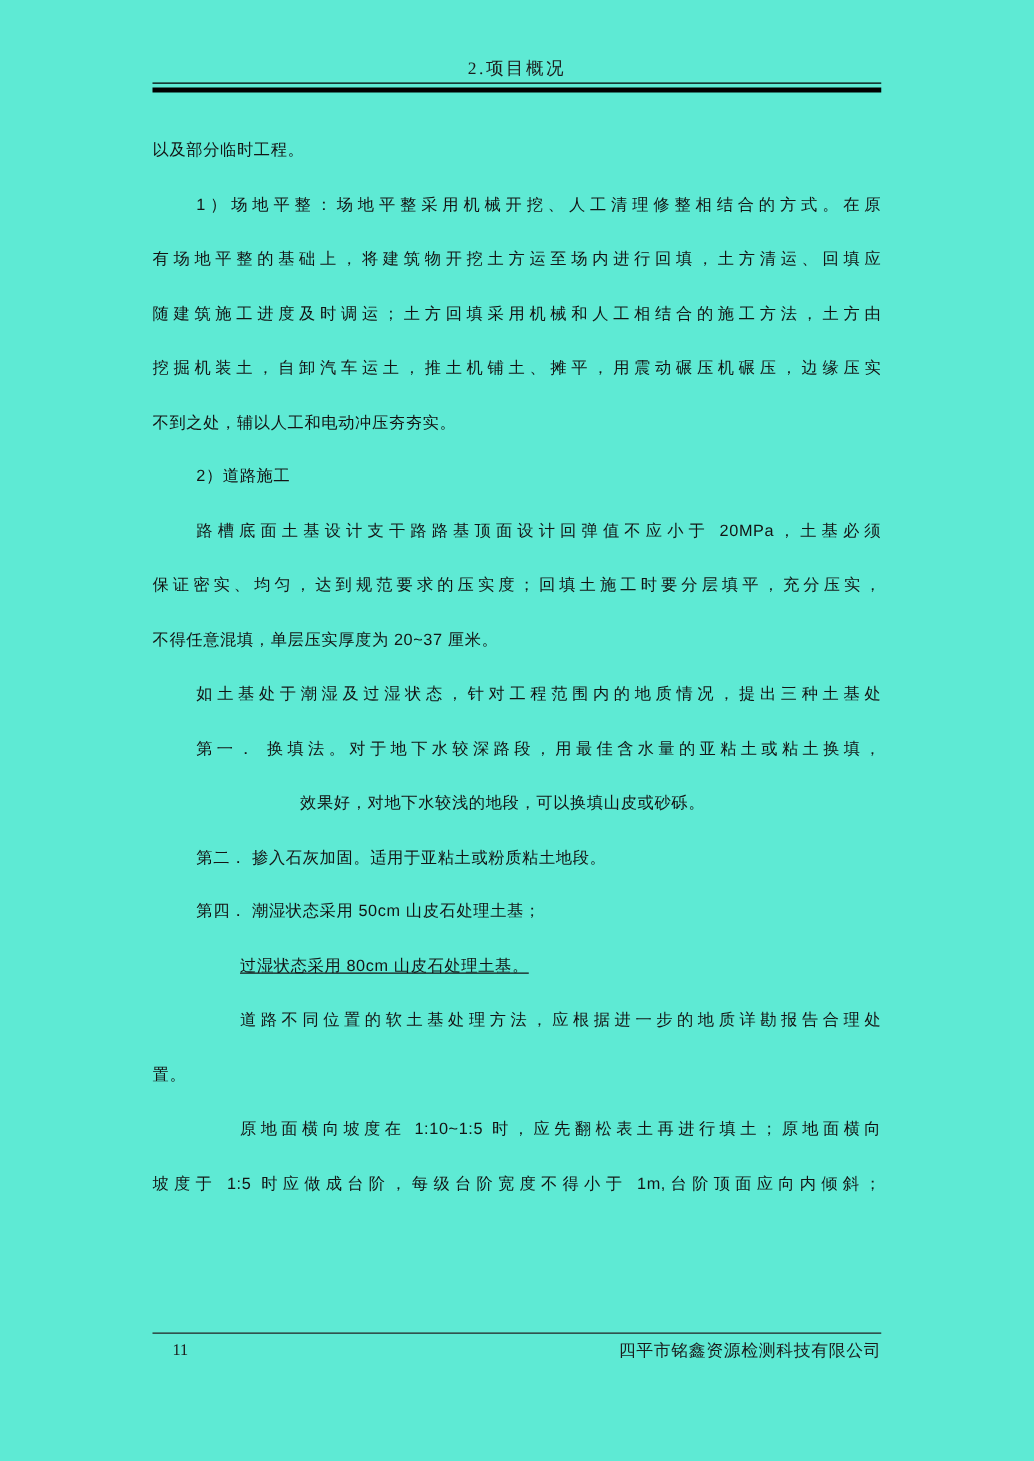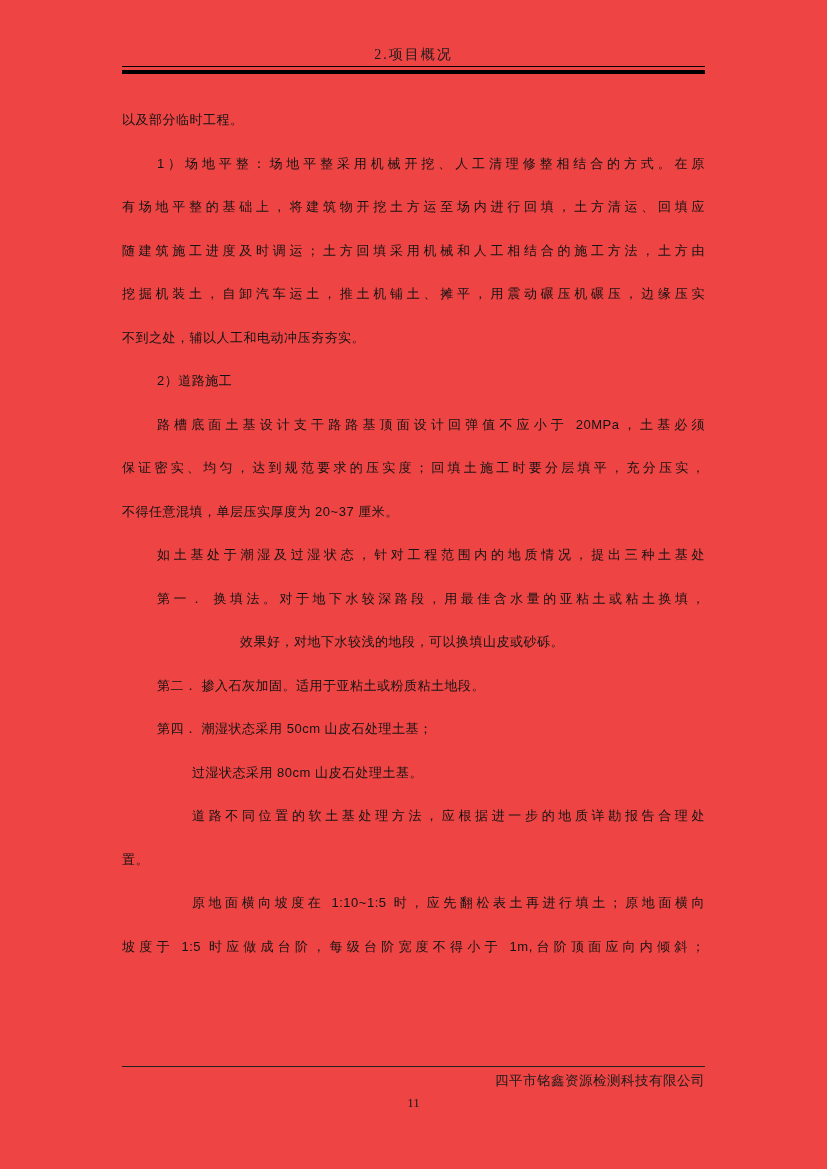--- a/index.html
+++ b/index.html
@@ -6,21 +6,21 @@
   html, body { background: #ffffff; }
   body {
     width: 827px; height: 1169px;
     position: relative;
     font-family: "Liberation Sans", "DejaVu Sans", sans-serif;
     color: #1a1a1a;
     overflow: hidden;
   }
   .page {
     position: absolute; inset: 0;
-    background: #ef4444;
+    background: #5eead4;
   }
   
   .header {
     position: absolute;
     left: 122px; top: 0; width: 583px;
   }
   .header-title {
     position: absolute;
     left: 0; top: 46px; width: 100%;
     text-align: center;
@@ -65,26 +65,25 @@
     left: 122px; top: 1066px; width: 583px;
     border-top: 1.2px solid #222;
   }
   .footer-row {
     position: absolute;
     left: 122px; top: 1072px; width: 583px;
     height: 20px;
   }
   .footer-page-number {
     position: absolute;
-    left: 0; width: 100%; top: 0;
-    text-align: center;
+    left: 16px; width: 100%; top: 0;
+    text-align: left;
     font-family: "Liberation Serif", "DejaVu Serif", serif;
     font-size: 13px;
     color: #1c1c1c;
-    margin-top: 23px;
   }
   .footer-company {
     position: absolute;
     right: 0; top: 0;
     font-size: 13.5px;
     letter-spacing: 0.5px;
     color: #1c1c1c;
   }
 </style>
 </head>
@@ -108,21 +107,21 @@
       <div class="line" style="text-indent: 0px;">不到之处，辅以人工和电动冲压夯夯实。</div>
       <div class="line" style="text-indent: 35px;">2）道路施工</div>
       <div class="line fill" style="text-indent: 35px;">路槽底面土基设计支干路路基顶面设计回弹值不应小于 20MPa，土基必须</div>
       <div class="line fill" style="text-indent: 0px;">保证密实、均匀，达到规范要求的压实度；回填土施工时要分层填平，充分压实，</div>
       <div class="line" style="text-indent: 0px;">不得任意混填，单层压实厚度为 20~37 厘米。</div>
       <div class="line fill" style="text-indent: 35px;">如土基处于潮湿及过湿状态，针对工程范围内的地质情况，提出三种土基处</div>
       <div class="line fill" style="text-indent: 35px;">第一． 换填法。对于地下水较深路段，用最佳含水量的亚粘土或粘土换填，</div>
       <div class="line" style="text-indent: 118px;">效果好，对地下水较浅的地段，可以换填山皮或砂砾。</div>
       <div class="line" style="text-indent: 35px;">第二． 掺入石灰加固。适用于亚粘土或粉质粘土地段。</div>
       <div class="line" style="text-indent: 35px;">第四． 潮湿状态采用 50cm 山皮石处理土基；</div>
-      <div class="line" style="text-indent: 70px;">过湿状态采用 80cm 山皮石处理土基。</div>
+      <div class="line" style="text-indent: 70px; text-decoration: underline;">过湿状态采用 80cm 山皮石处理土基。</div>
       <div class="line fill" style="text-indent: 70px;">道路不同位置的软土基处理方法，应根据进一步的地质详勘报告合理处</div>
       <div class="line" style="text-indent: 0px;">置。</div>
       <div class="line fill" style="text-indent: 70px;">原地面横向坡度在 1:10~1:5 时，应先翻松表土再进行填土；原地面横向</div>
       <div class="line fill" style="text-indent: 0px;">坡度于 1:5 时应做成台阶，每级台阶宽度不得小于 1m,台阶顶面应向内倾斜；</div>
     </div>
 
   <div class="footer-rule"></div>
   <div class="footer-row">
     <div class="footer-page-number">11</div>
     <div class="footer-company">四平市铭鑫资源检测科技有限公司</div>

